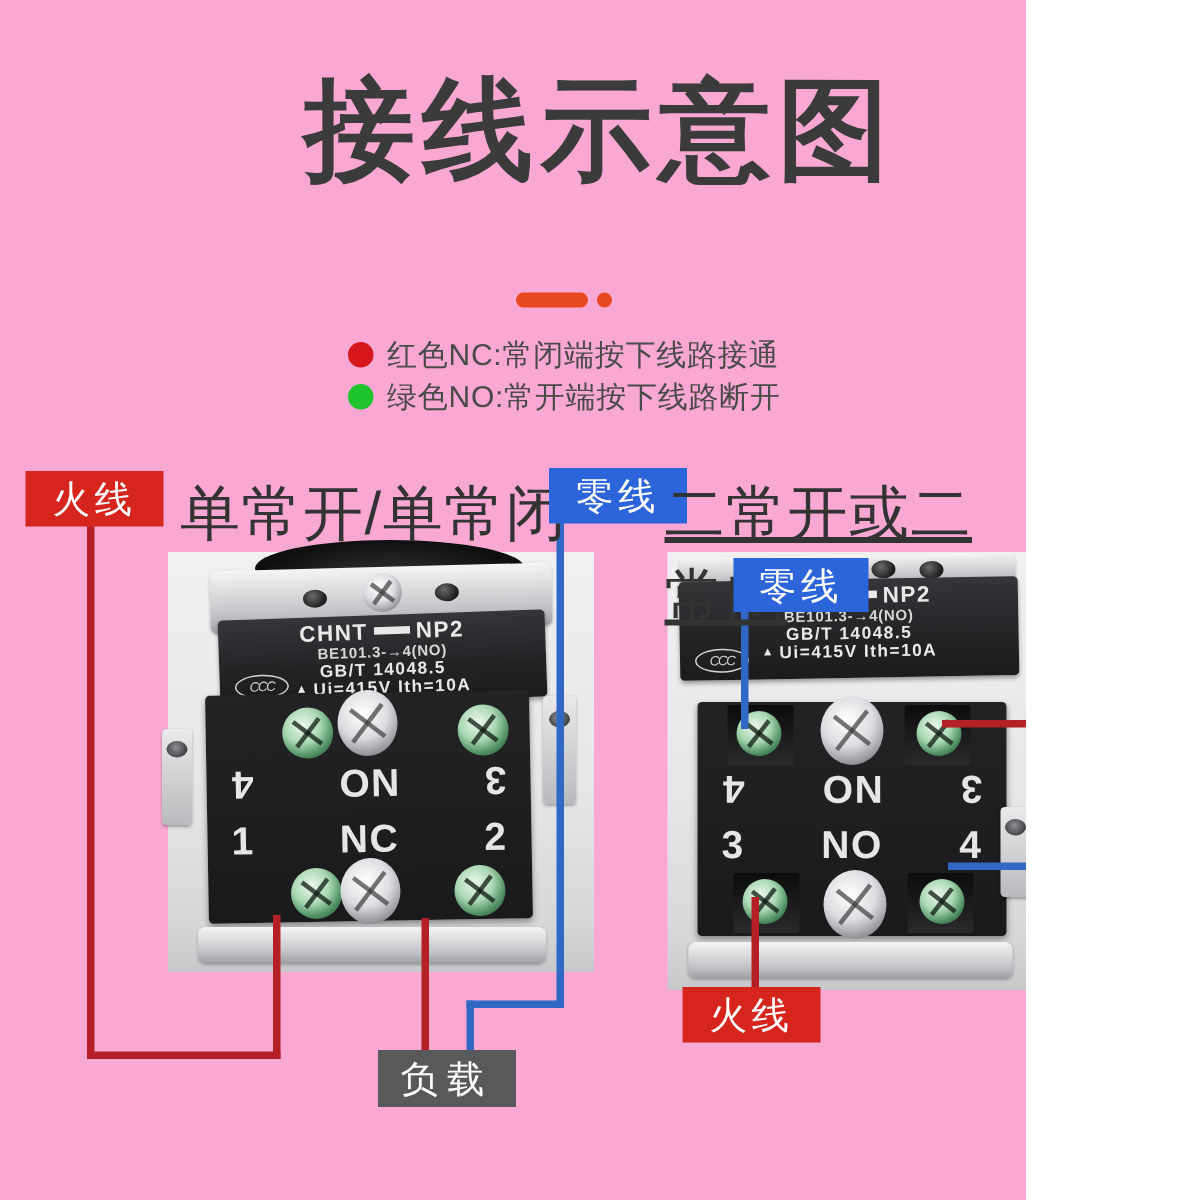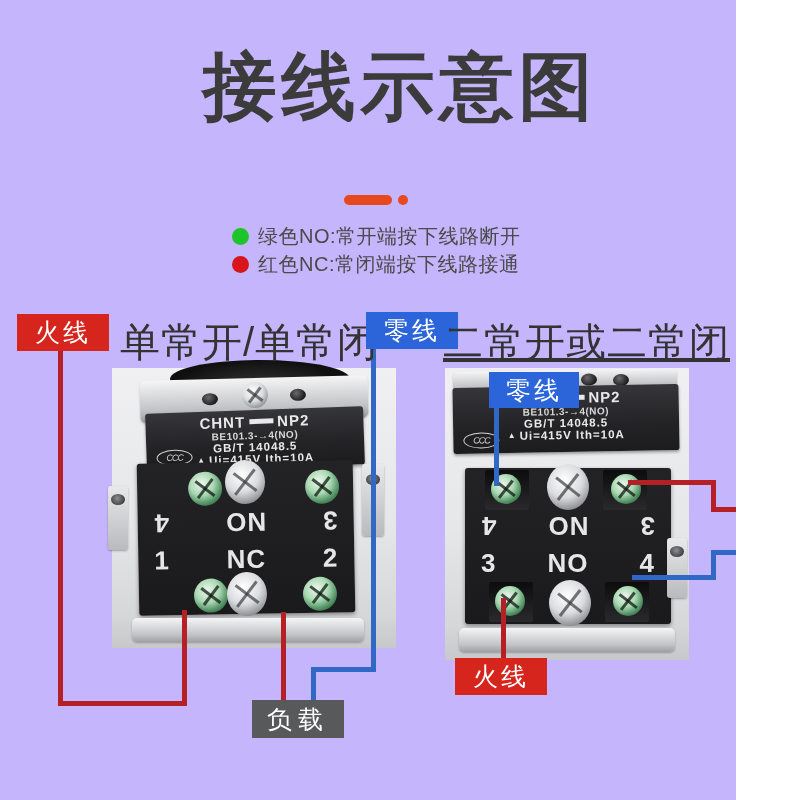--- a/index.html
+++ b/index.html
@@ -3,21 +3,21 @@
 <meta charset="utf-8">
 <style>
   :root{
     --accent:#e8481e; --legend-green:#1fc42c; --legend-red:#d7161c;
     --live-red:#d6251d; --neutral-blue:#2b65d9; --load-gray:#58595b;
     --wire-red:#b42025; --wire-blue:#3168c6;
   }
   *{margin:0;padding:0;box-sizing:border-box;}
   html,body{background:#fff;}
   body{font-family:"Liberation Sans","DejaVu Sans",sans-serif;color:#3d3d3d;}
-  .canvas{position:relative;width:736px;height:800px;background:#c4b5fd;overflow:hidden;}
+  .canvas{position:relative;width:684px;height:800px;background:#f9a8d4;overflow:hidden;}
 
   .title{position:absolute;left:0;top:38px;width:800px;text-align:center;
     font-size:74px;font-weight:700;letter-spacing:5px;color:#3b3b3b;}
   .subtitle{position:absolute;left:0;top:142px;width:800px;text-align:center;
     font-size:32px;color:#414141;}
   .deco-bar{position:absolute;left:344px;top:195px;width:48px;height:10px;
     border-radius:5px;background:var(--accent);}
   .deco-dot{position:absolute;left:398px;top:195px;width:10px;height:10px;
     border-radius:50%;background:var(--accent);}
 
@@ -85,26 +85,26 @@
 <body>
 
 <div class="canvas">
 
   <div class="title">接线示意图</div>
   <div class="deco-bar"></div>
   <div class="deco-dot"></div>
 
   <div class="legend">
     <div class="legend-row">
+      <span class="dot dot-red"></span>
+      <span class="legend-text">红色NC:常闭端按下线路接通</span>
+    </div>
+    <div class="legend-row">
       <span class="dot dot-green"></span>
       <span class="legend-text">绿色NO:常开端按下线路断开</span>
-    </div>
-    <div class="legend-row">
-      <span class="dot dot-red"></span>
-      <span class="legend-text">红色NC:常闭端按下线路接通</span>
     </div>
   </div>
 
   <div class="tag tag-red" style="left:17px;top:314px;width:92px;height:37px;">火线</div>
   <div class="heading" style="left:120px;top:315px;">单常开/单常闭</div>
   <div class="tag tag-blue" style="left:329px;top:312px;width:92px;height:37px;">零线</div>
   <div class="heading" style="left:443px;top:315px;text-decoration:underline;">二常开或二常闭</div>
 
   <div class="photo" style="left:112px;top:368px;width:284px;height:280px;">
     <div class="dome" style="left:58px;top:-8px;width:180px;height:38px;"></div>

